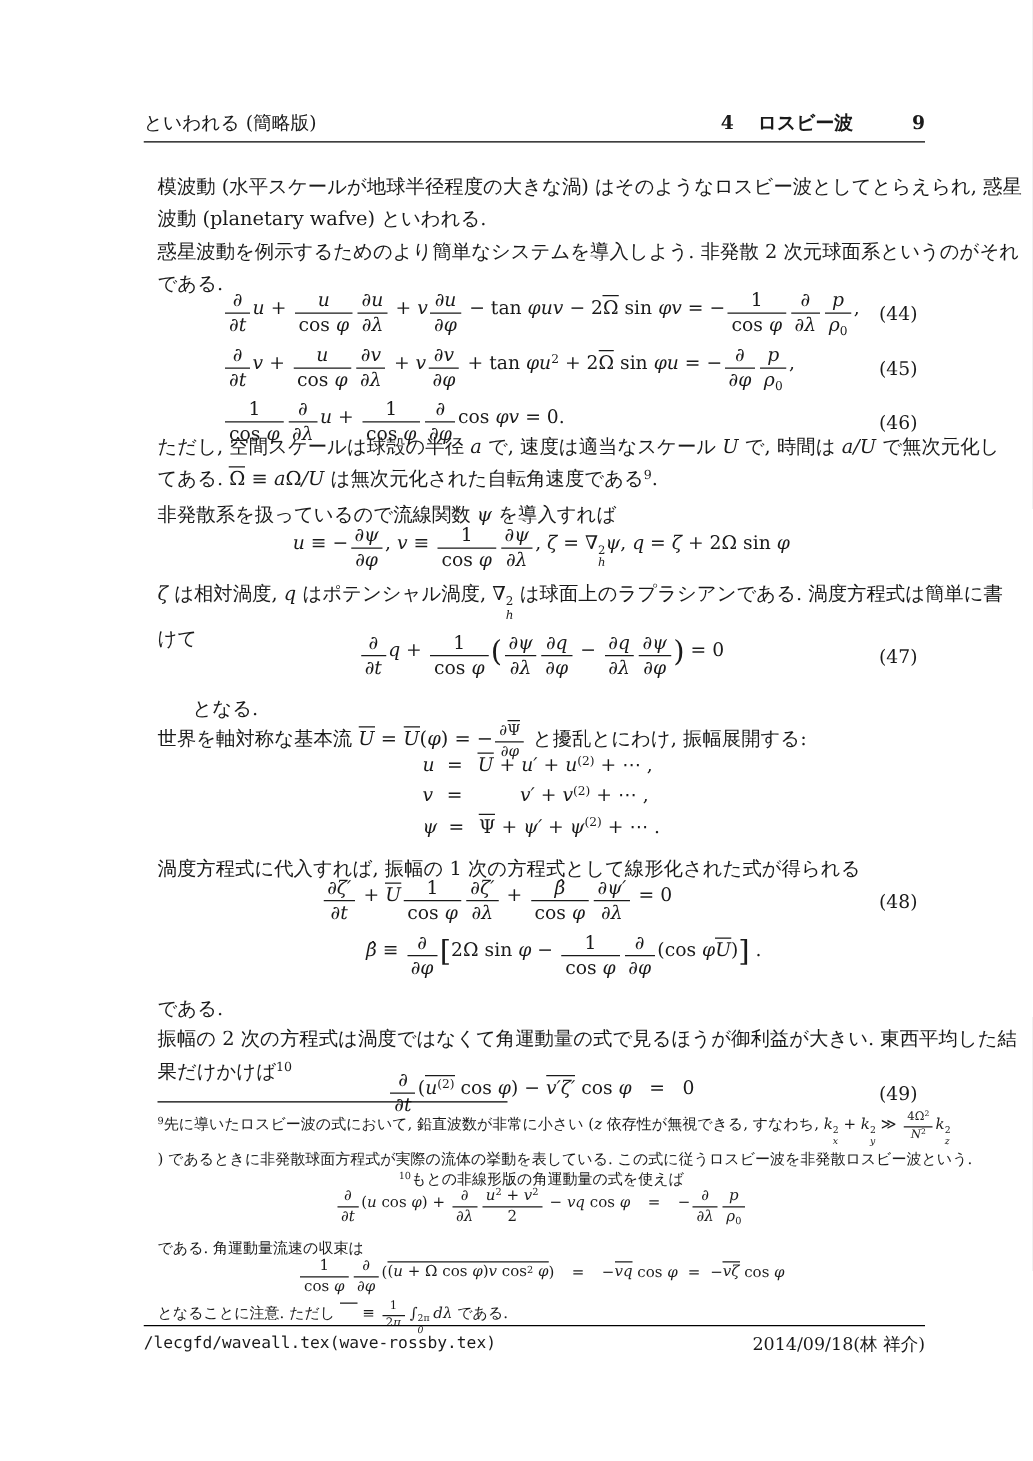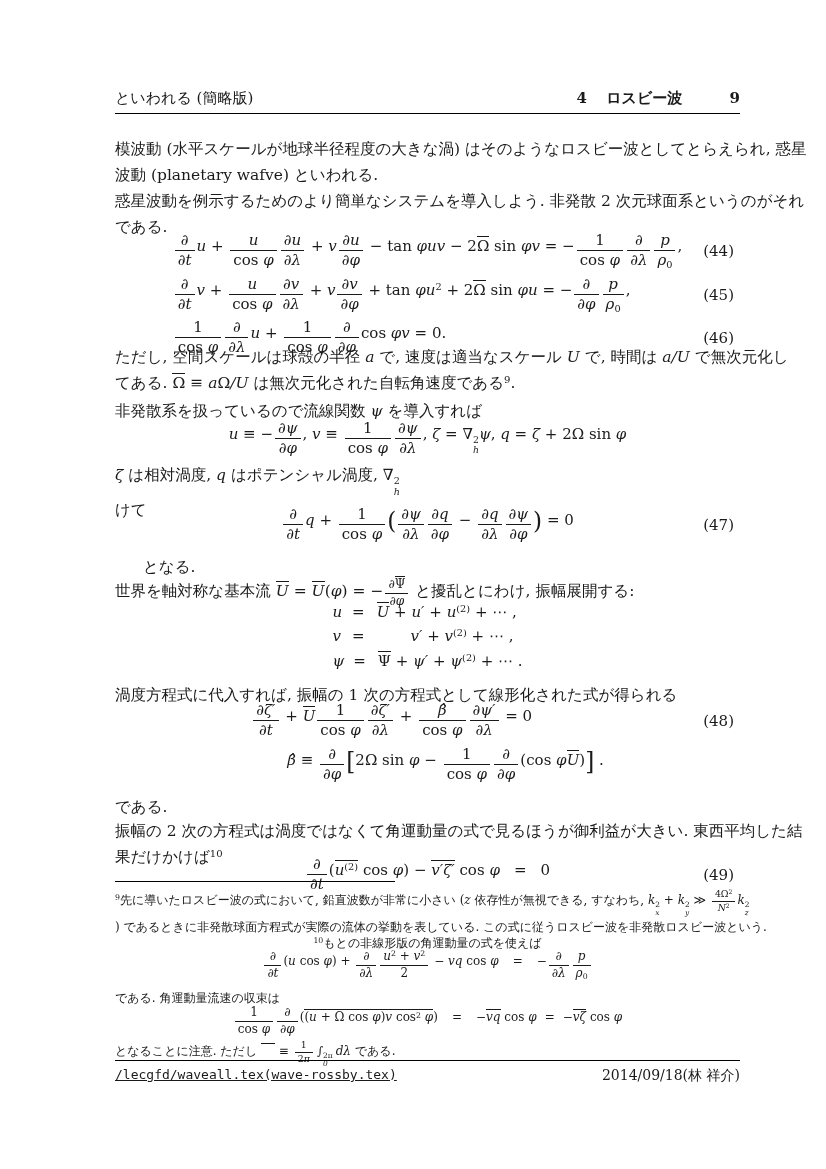--- a/index.html
+++ b/index.html
@@ -7,21 +7,21 @@
         font-family:"DejaVu Serif","Liberation Serif",serif;overflow:hidden;margin:0 auto;}
   
   .hdr{position:absolute;left:115px;right:86px;top:84px;height:24px;
        border-bottom:1px solid #000;display:flex;justify-content:space-between;
        align-items:flex-end;font-size:15px;padding-bottom:5px;}
   .hdr-right{font-weight:bold;text-align:right;}
   .hdr-right .sec-title{margin-left:14px;}
   .hdr-right .pageno{margin-left:42px;}
   
   #content{position:absolute;left:115px;right:86px;top:0;bottom:0;}
-  .blk{position:absolute;left:0;right:0;}
+  .blk{position:absolute;left:11px;right:0;}
   .para .line{font-size:15.5px;line-height:26px;white-space:nowrap;}
   .blk.small .line{font-size:12px;line-height:20px;}
   .eq{text-align:center;font-size:15px;}
   .eq.small{font-size:12px;}
   .eqwrap{display:inline-block;text-align:left;}
   .eqrow{white-space:nowrap;margin-bottom:6px;}
   .eqnum{position:absolute;right:6px;font-size:15px;}
   
   .mr{font-style:normal;}
   .mv{font-style:italic;}
@@ -34,21 +34,21 @@
   .mfrac .mnum{display:block;padding:0 3px 1px 3px;border-bottom:1px solid currentColor;line-height:1.15;}
   .mfrac .mden{display:block;padding:1px 3px 0 3px;line-height:1.15;}
   .mfrac.smallfrac{font-size:0.78em;vertical-align:-0.75em;}
   .mov{display:inline-block;border-top:1px solid currentColor;line-height:1.1;padding-top:1px;}
   .mbig{font-size:1.55em;vertical-align:-0.18em;}
   .msk{display:inline-block;}
   .fnrule{border-top:1px solid #000;height:0;}
   
   .ftr{position:absolute;left:115px;right:86px;top:1060px;border-top:1px solid #000;
        display:flex;justify-content:space-between;padding-top:6px;font-size:14px;}
-  .ftr .ftr-left{font-family:"DejaVu Sans Mono","Liberation Mono",monospace;font-size:13px;text-decoration:underline;}
+  .ftr .ftr-left{font-family:"DejaVu Sans Mono","Liberation Mono",monospace;font-size:13px;}
 </style>
 </head>
 <body>
 
 <div class="page">
 
   <div class="hdr">
     <span class="hdr-left">といわれる (簡略版)</span>
     <span class="hdr-right">
       <span class="sec-no">4</span>
@@ -71,21 +71,21 @@
         <div class="line"><span class="mr">非発散系を扱っているので流線関数 </span><span class="mv">ψ</span><span class="mr"> を導入すれば</span></div>
       </div>
       <div class="blk eq" style="top: 420px;"><div class="eqwrap"><div class="eqrow"><span class="mv">u</span><span class="mr"> ≡ −</span><span class="mfrac"><span class="mnum"><span class="mr">∂</span><span class="mv">ψ</span></span><span class="mden"><span class="mr">∂</span><span class="mv">φ</span></span></span><span class="mr">,   </span><span class="mv">v</span><span class="mr"> ≡ </span><span class="mfrac"><span class="mnum"><span class="mr">1</span></span><span class="mden"><span class="mr">cos </span><span class="mv">φ</span></span></span><span class="mfrac"><span class="mnum"><span class="mr">∂</span><span class="mv">ψ</span></span><span class="mden"><span class="mr">∂</span><span class="mv">λ</span></span></span><span class="mr">,   </span><span class="mv">ζ</span><span class="mr"> = ∇</span><span class="mss">
               <span class="sst">2</span>
               <span class="ssb">h</span>
             </span><span class="mv">ψ</span><span class="mr">,   </span><span class="mv">q</span><span class="mr"> = </span><span class="mv">ζ</span><span class="mr"> + 2Ω sin </span><span class="mv">φ</span></div></div></div>
       <div class="blk para" style="top: 462px;">
         <div class="line"><span class="mv">ζ</span><span class="mr"> は相対渦度, </span><span class="mv">q</span><span class="mr"> はポテンシャル渦度, ∇</span><span class="mss">
             <span class="sst">2</span>
             <span class="ssb">h</span>
-          </span></div>
+          </span><span class="mr"> は球面上のラプラシアンである. 渦度方程式は簡単に書</span></div>
         <div class="line"><span class="mr">けて</span></div>
       </div>
       <div class="blk eq" style="top: 506px;"><div class="eqwrap"><div class="eqrow"><span class="mfrac"><span class="mnum"><span class="mr">∂</span></span><span class="mden"><span class="mr">∂</span><span class="mv">t</span></span></span><span class="mv">q</span><span class="mr"> + </span><span class="mfrac"><span class="mnum"><span class="mr">1</span></span><span class="mden"><span class="mr">cos </span><span class="mv">φ</span></span></span><span class="mbig">(</span><span class="mfrac"><span class="mnum"><span class="mr">∂</span><span class="mv">ψ</span></span><span class="mden"><span class="mr">∂</span><span class="mv">λ</span></span></span><span class="mfrac"><span class="mnum"><span class="mr">∂</span><span class="mv">q</span></span><span class="mden"><span class="mr">∂</span><span class="mv">φ</span></span></span><span class="mr"> − </span><span class="mfrac"><span class="mnum"><span class="mr">∂</span><span class="mv">q</span></span><span class="mden"><span class="mr">∂</span><span class="mv">λ</span></span></span><span class="mfrac"><span class="mnum"><span class="mr">∂</span><span class="mv">ψ</span></span><span class="mden"><span class="mr">∂</span><span class="mv">φ</span></span></span><span class="mbig">)</span><span class="mr"> = 0</span></div></div><span class="eqnum" style="top: 10px;">(47)</span></div>
       <div class="blk para" style="top: 554px; margin-left: 28px;">
         <div class="line"><span class="mr">となる.</span></div>
       </div>
       <div class="blk para" style="top: 576px;">
         <div class="line"><span class="mr">世界を軸対称な基本流 </span><span class="mov"><span class="mv">U</span></span><span class="mr"> = </span><span class="mov"><span class="mv">U</span></span><span class="mr">(</span><span class="mv">φ</span><span class="mr">) = −</span><span class="mfrac smallfrac"><span class="mnum"><span class="mr">∂</span><span class="mov"><span class="mr">Ψ</span></span></span><span class="mden"><span class="mr">∂</span><span class="mv">φ</span></span></span><span class="mr"> と擾乱とにわけ, 振幅展開する:</span></div>
       </div>
       <div class="blk eq" style="top: 602px;"><div class="eqwrap"><div class="eqrow"><span class="mv">u</span><span class="msk" style="width: 10px;"></span><span class="mr">=</span><span class="msk" style="width: 12px;"></span><span class="mov"><span class="mv">U</span></span><span class="mr"> + </span><span class="mv">u′</span><span class="mr"> + </span><span class="mv">u</span><span class="msup">(2)</span><span class="mr"> + ⋯ ,</span></div><div class="eqrow"><span class="mv">v</span><span class="msk" style="width: 11px;"></span><span class="mr">=</span><span class="msk" style="width: 12px;"></span><span class="msk" style="width: 34px;"></span><span class="mv">v′</span><span class="mr"> + </span><span class="mv">v</span><span class="msup">(2)</span><span class="mr"> + ⋯ ,</span></div><div class="eqrow"><span class="mv">ψ</span><span class="msk" style="width: 9px;"></span><span class="mr">=</span><span class="msk" style="width: 12px;"></span><span class="mov"><span class="mr">Ψ</span></span><span class="mr"> + </span><span class="mv">ψ′</span><span class="mr"> + </span><span class="mv">ψ</span><span class="msup">(2)</span><span class="mr"> + ⋯ .</span></div></div></div>

